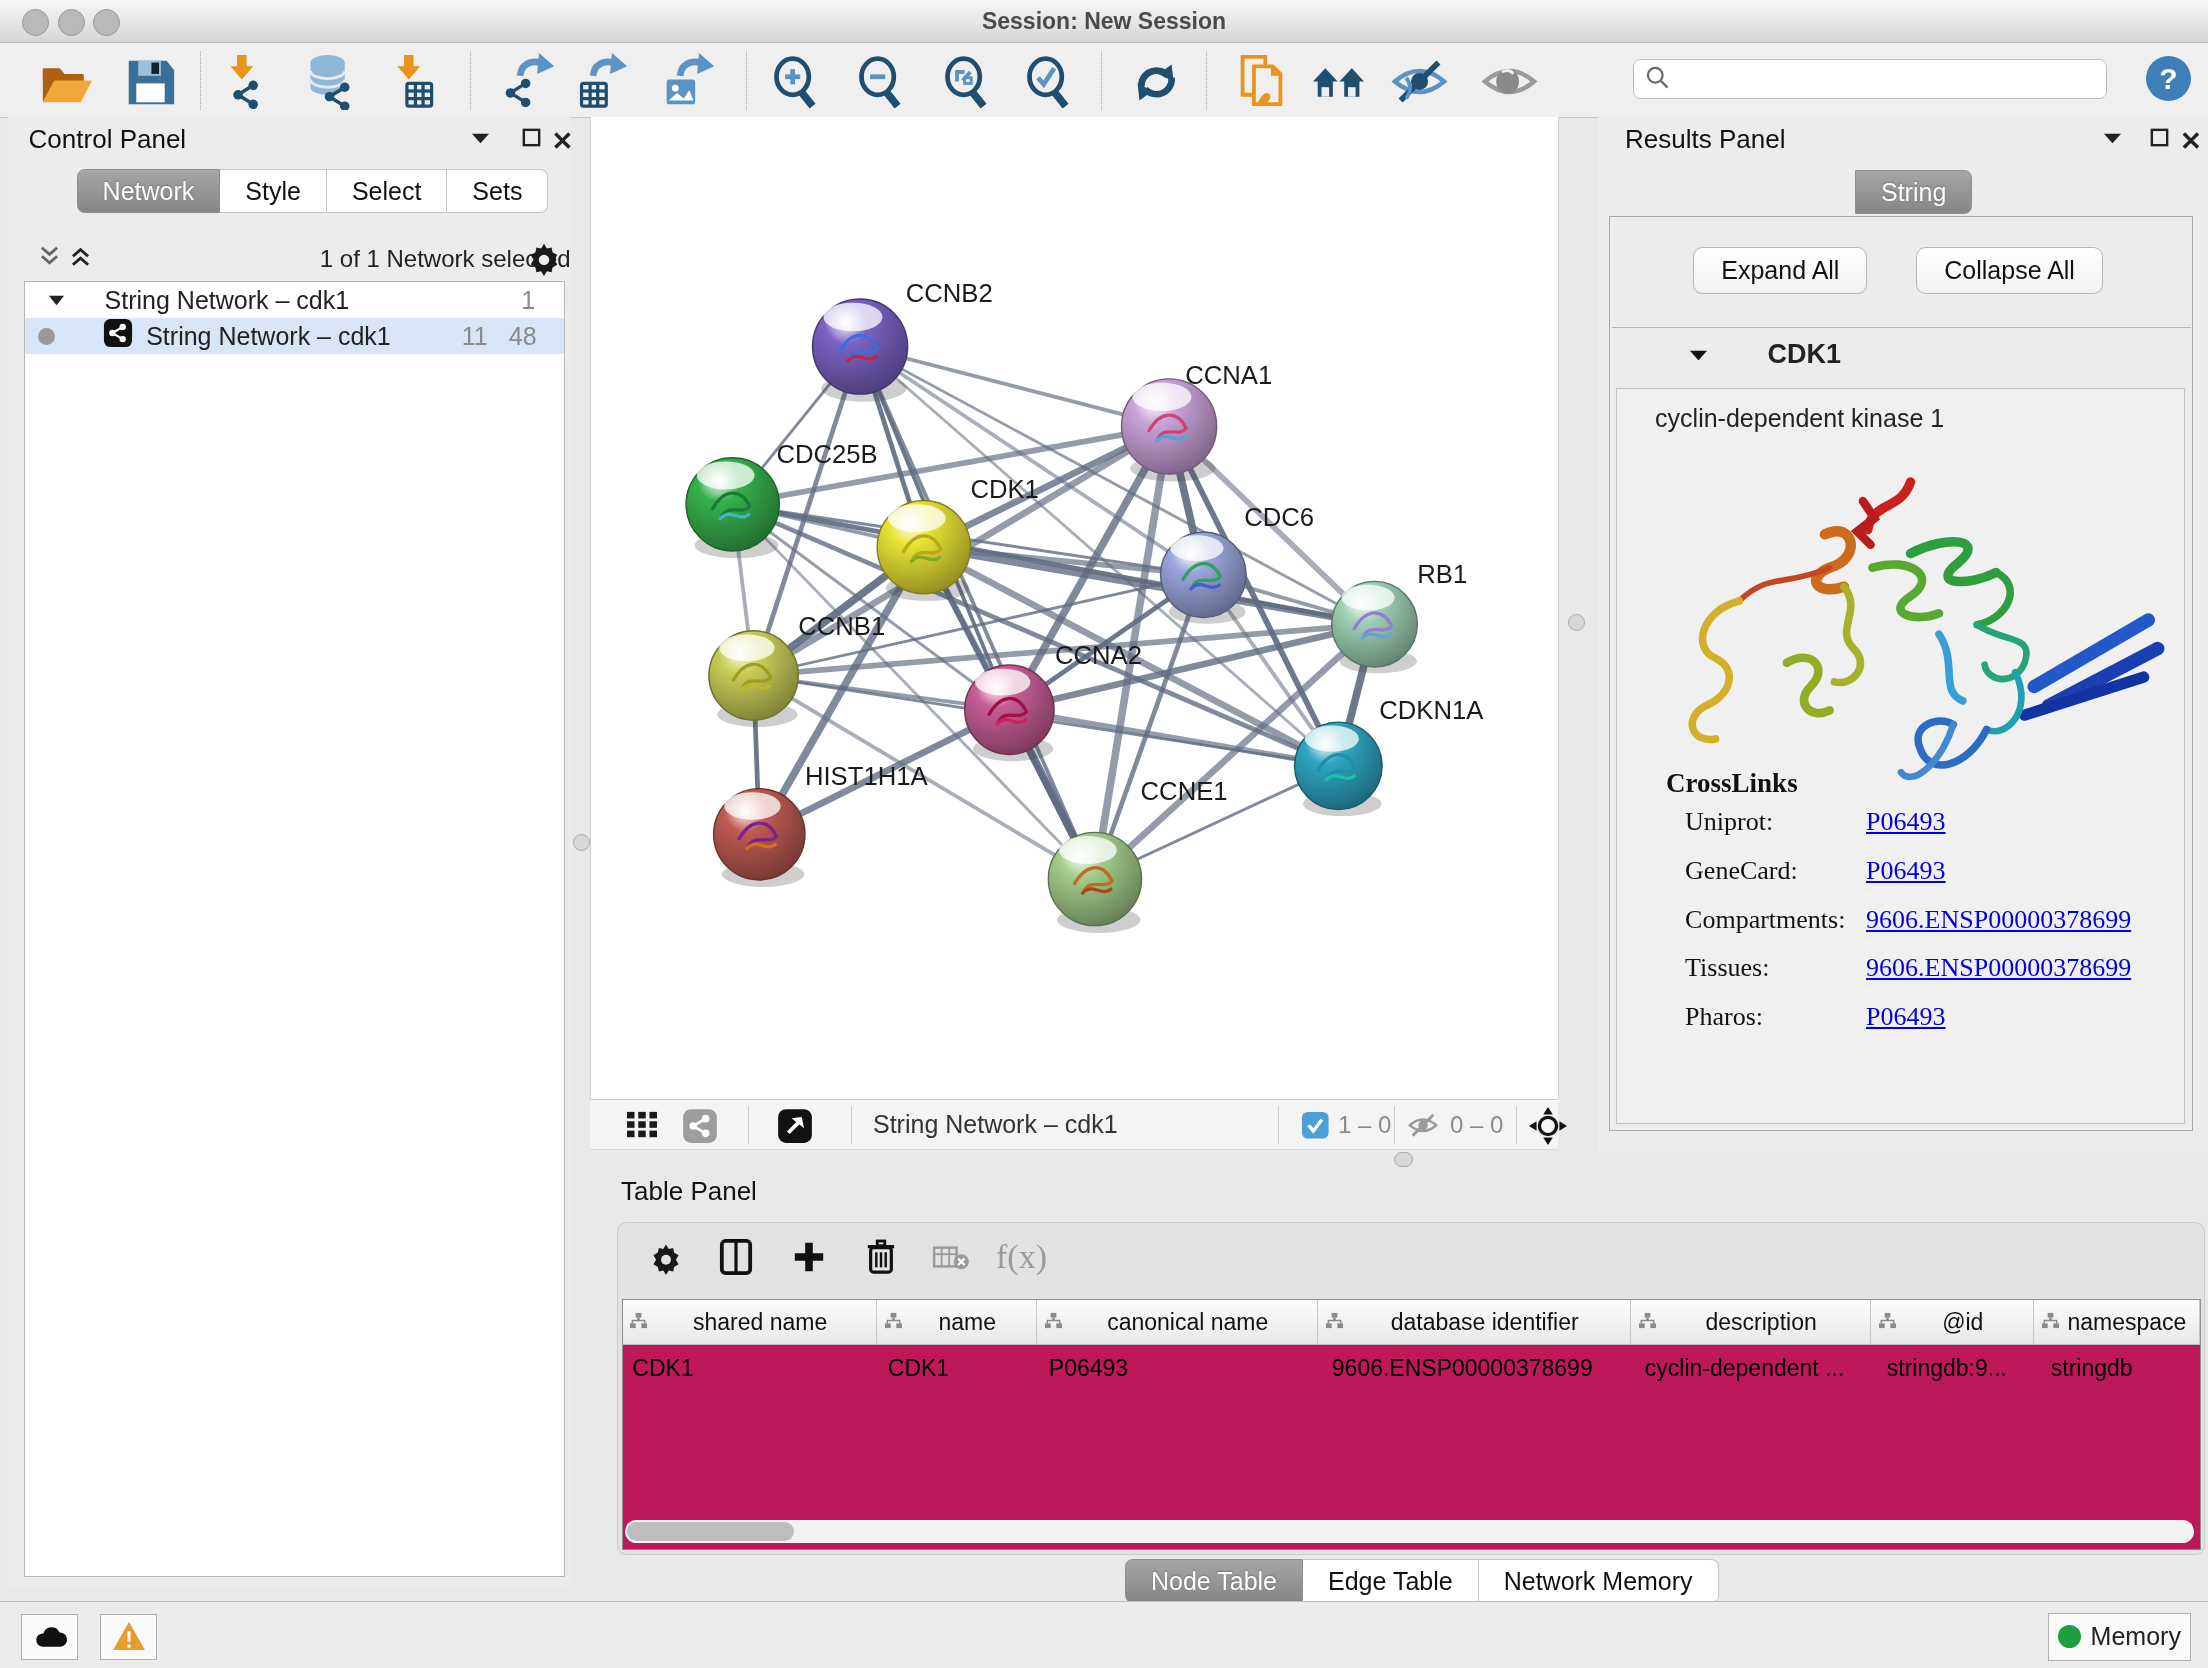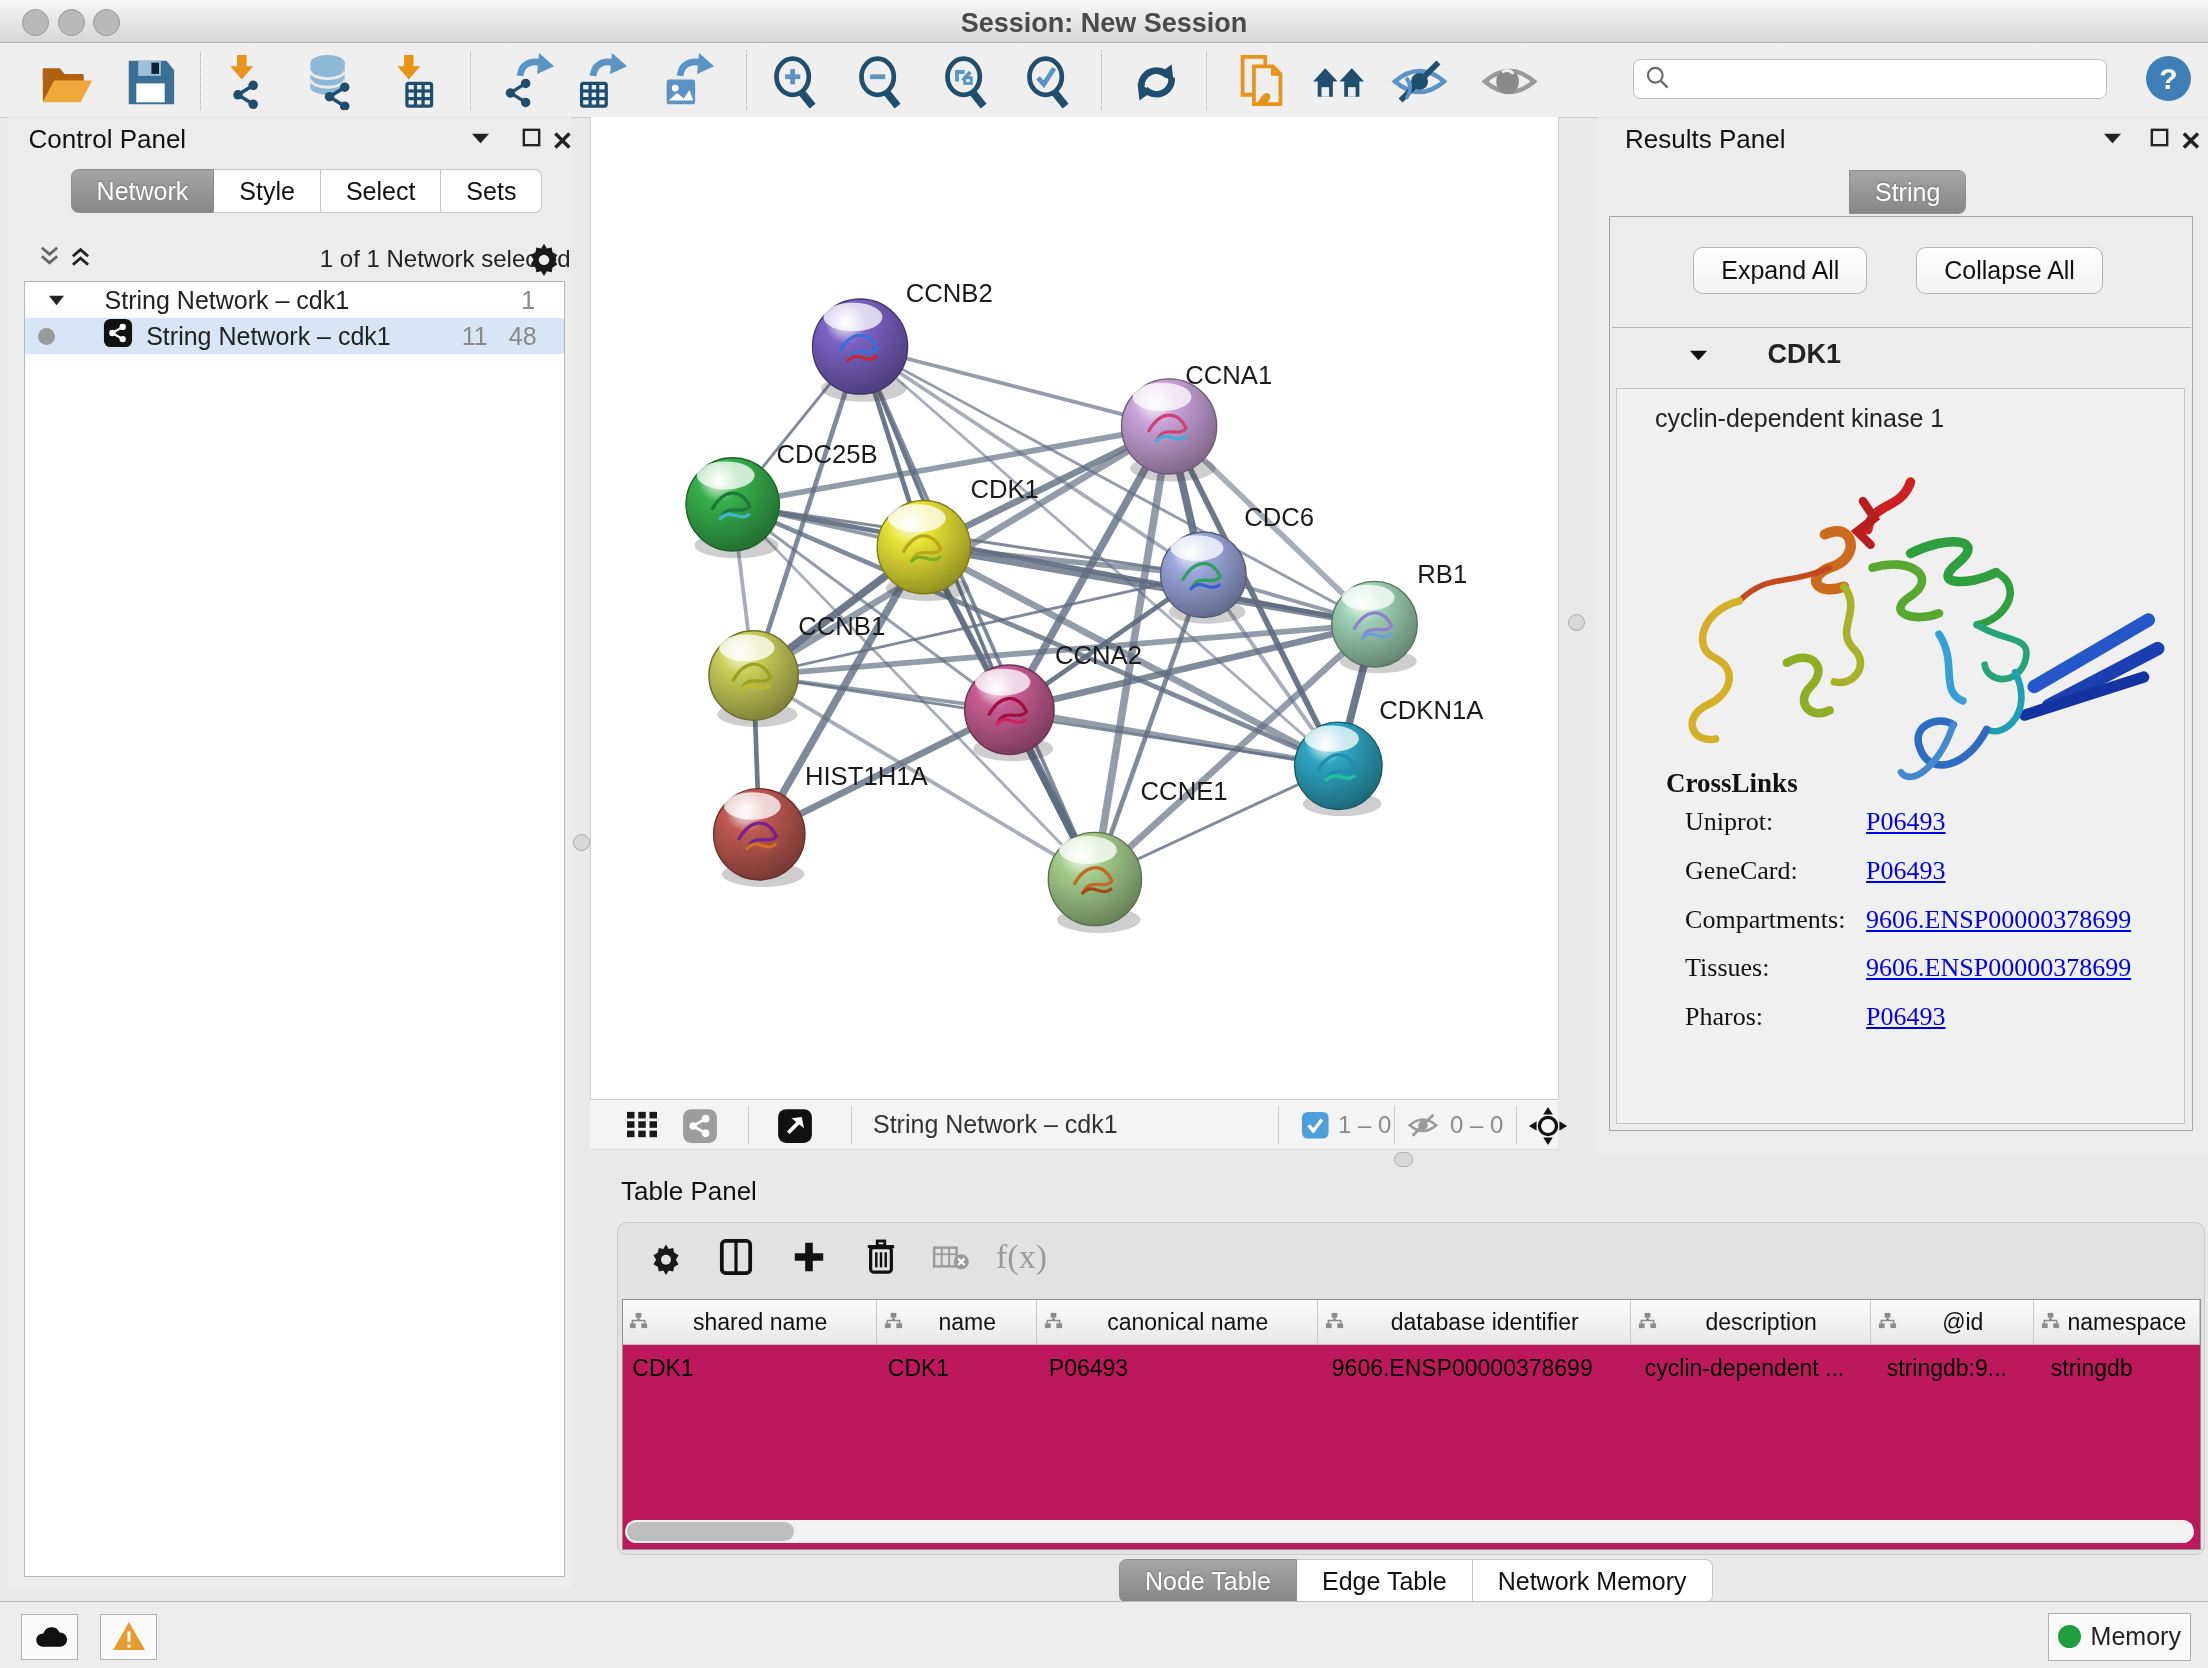--- a/index.html
+++ b/index.html
@@ -3,40 +3,40 @@
 <meta charset="utf-8">
 <style>
   html,body{margin:0;padding:0;background:#e8e8e8;}
   #app{position:relative;width:2208px;height:1668px;overflow:hidden;background:#e9e9e9;
        font-family:"Liberation Sans",sans-serif;color:#222;}
   
   .titlebar{position:absolute;left:0;top:0;width:2208px;height:42px;
     background:linear-gradient(#f7f7f7,#d6d6d6);border-bottom:1px solid #b4b4b4;}
   .tl-dot{position:absolute;top:8.6px;width:25px;height:25px;border-radius:50%;
     background:#b9b9b9;border:1px solid #979797;}
-  .win-title{position:absolute;left:0;right:0;top:7.6px;text-align:center;font-size:27px;
+  .win-title{position:absolute;left:0;right:0;top:7.6px;text-align:center;font-size:23px;
     font-weight:bold;color:#4a4a4a;}
   
   .toolbar{position:absolute;left:0;top:43px;width:2208px;height:74px;background:#efefef;
     border-bottom:1.9px solid #c9c9c9;}
   .tbicon{position:absolute;top:9.5px;width:61px;height:57px;display:flex;align-items:center;
     justify-content:center;cursor:default;}
   .tbsep{position:absolute;top:7.6px;width:0;height:59px;border-left:1.9px dotted #a9a9a9;}
   .searchbox{position:absolute;left:1633px;top:16px;width:474px;height:40px;background:#fff;
     border:1.9px solid #bdbdbd;border-radius:7.6px;display:flex;align-items:center;padding-left:9.5px;box-sizing:border-box;}
   .searchbox input{border:none;outline:none;font-size:23px;flex:1;background:transparent;margin-left:7.6px;}
   .helpbtn{position:absolute;left:2146px;top:13.3px;width:45px;height:45px;border-radius:50%;
     background:#3e7fb7;color:#fff;font-size:30px;font-weight:bold;display:flex;align-items:center;justify-content:center;}
   
   .panel-title{font-size:26px;color:#111;}
   
   .seg{display:flex;}
   .seg .tab{font-size:25px;padding:6.7px 25px;background:#fff;border:1px solid #c6c6c6;
     border-left:none;color:#111;}
-  .seg .tab:first-child{border-left:1px solid #c6c6c6;border-radius:7.6px 0 0 7.6px;}
+  .seg .tab:first-child{border-left:1px solid #c6c6c6;border-radius:7.6px 0 0 7.6px;margin-left:6px;}
   .seg .tab:last-child{border-radius:0 7.6px 7.6px 0;}
   .seg .tab.sel{background:linear-gradient(#a6a6a6,#868686);color:#fff;border-color:#8e8e8e;
     text-shadow:0 -1px 1.9px rgba(0,0,0,.25);}
   
   .cpanel{position:absolute;left:7.6px;top:116px;width:563px;height:1472px;background:#ececec;}
   .treebox{position:absolute;left:16px;top:165px;width:539px;height:1294px;background:#fff;
     border:1.9px solid #b5b5b5;}
   .trow{position:relative;height:36px;display:flex;align-items:center;font-size:25px;}
   .trow.sel{background:#d8e5f6;}
   .cnt{position:absolute;color:#8a8a8a;font-size:25px;}

